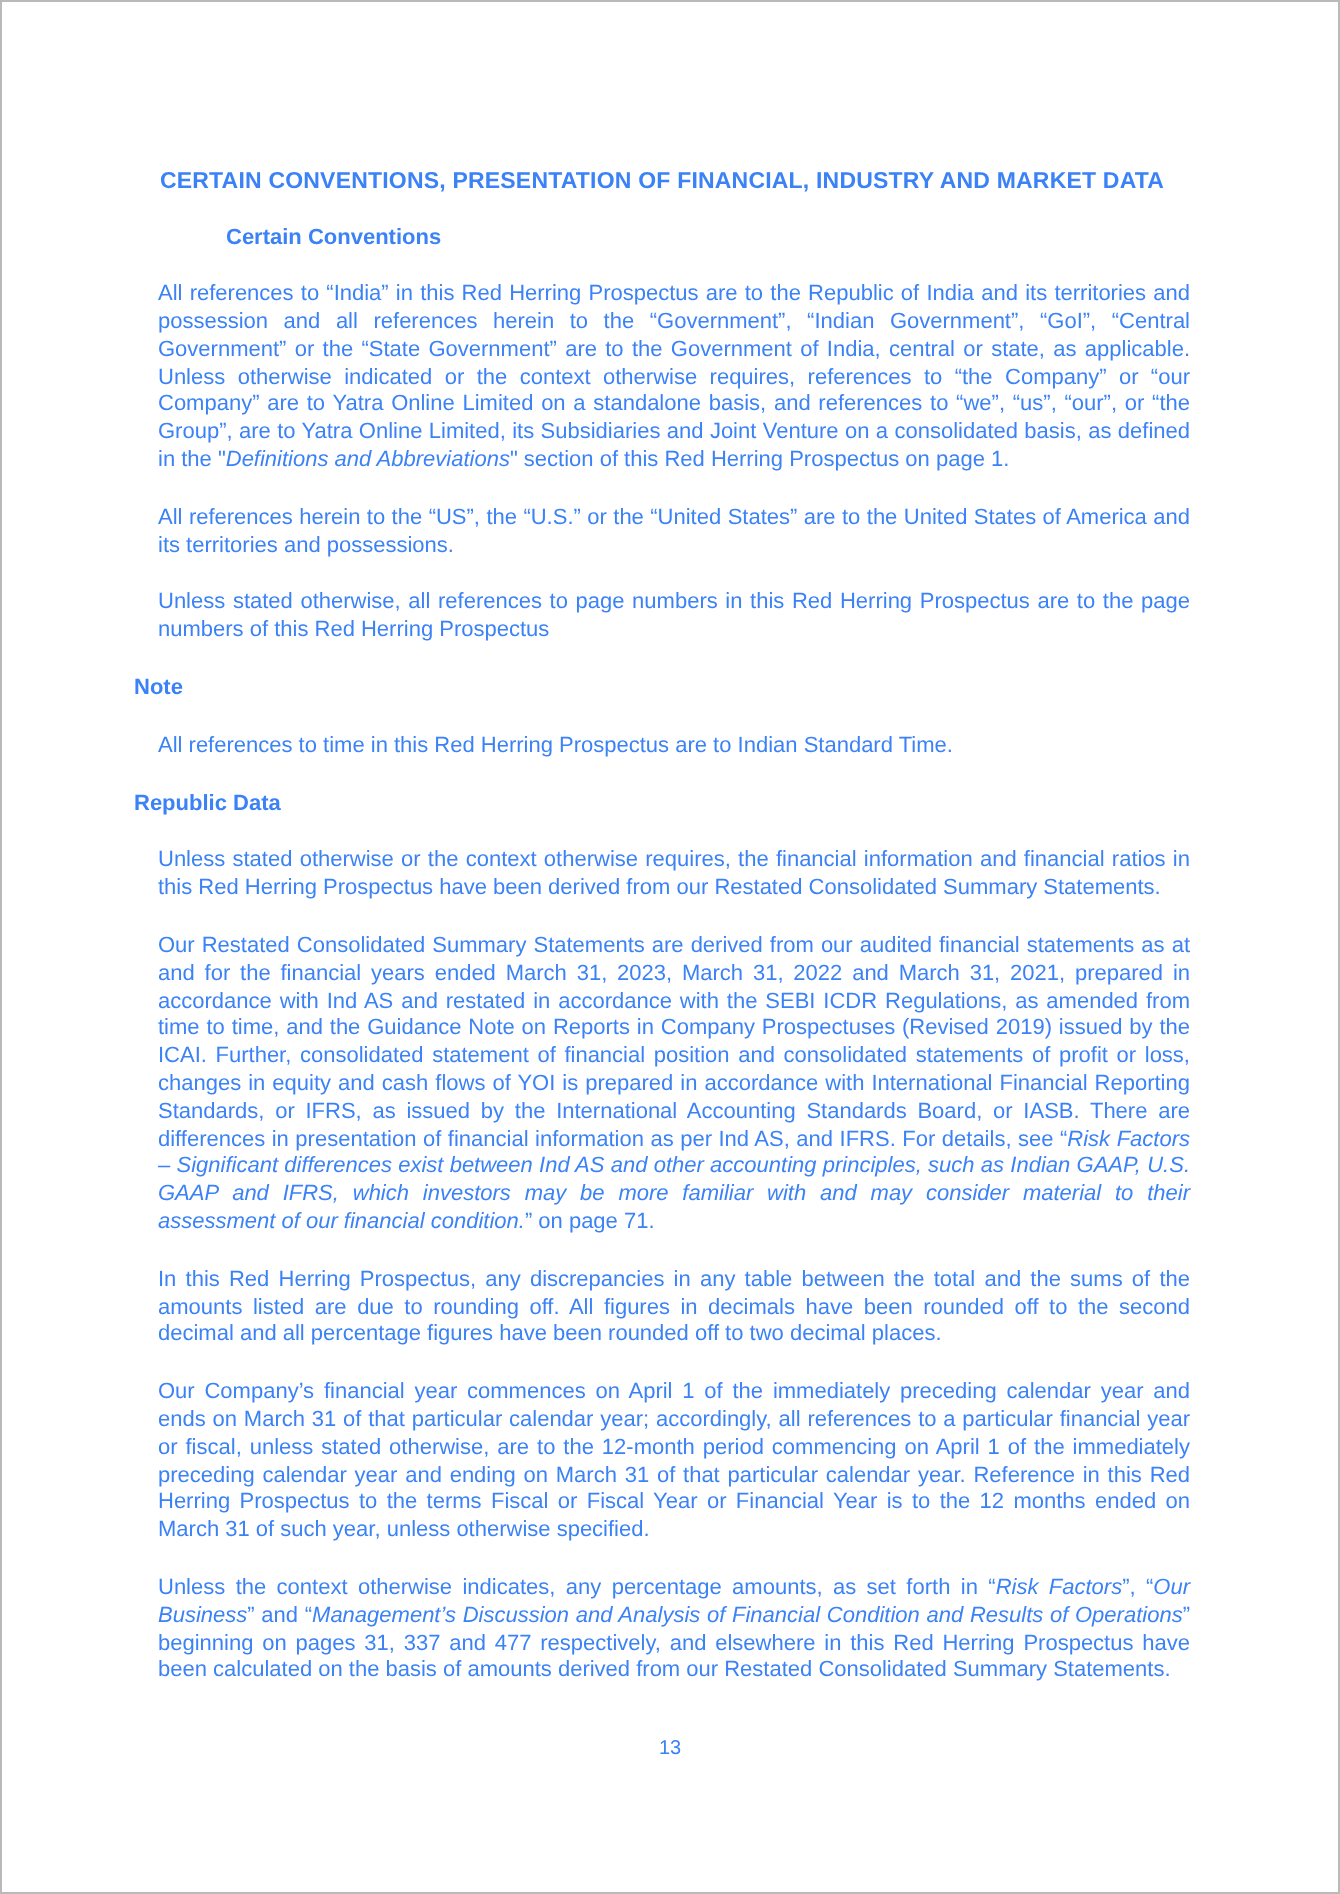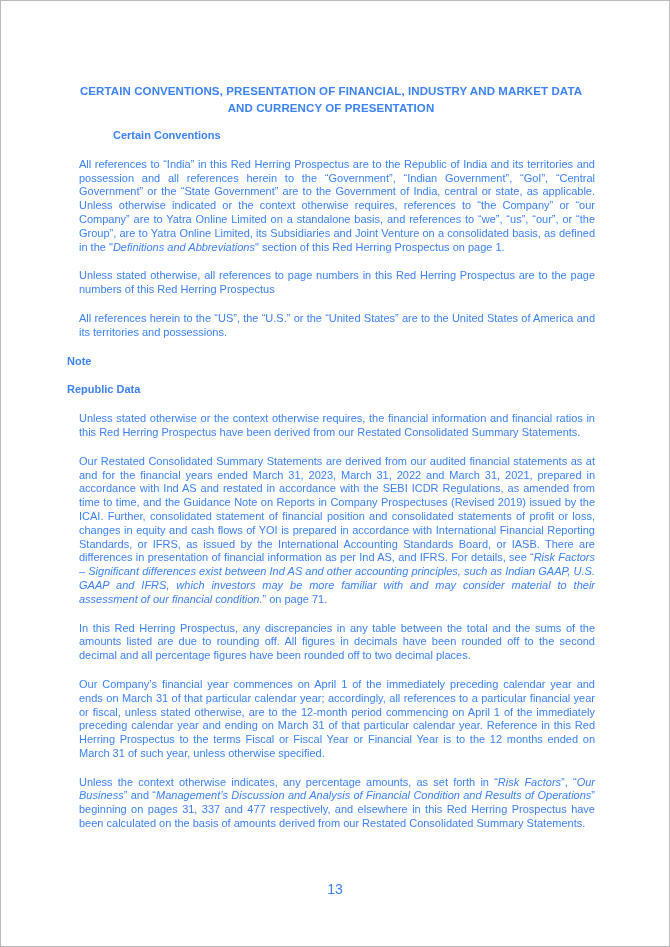--- a/index.html
+++ b/index.html
@@ -48,41 +48,41 @@
     text-align: justify;
     margin: 15px 0 0 12px;
   }
   .italic {
     font-style: italic;
   }
   .page-footer {
     position: absolute;
     left: 0;
     right: 0;
-    bottom: 51px;
+    bottom: 65px;
     text-align: center;
-    font-size: 14px;
+    font-size: 10px;
     line-height: 12px;
   }
 </style>
 </head>
 <body>
 
 <div class="page">
   <div class="content">
     <h1 class="doc-title">
       <div>CERTAIN CONVENTIONS, PRESENTATION OF FINANCIAL, INDUSTRY AND MARKET DATA</div>
-      <div>AND CURRENCY OF PRESENTATION</div>
     </h1>
     <div>
         <h2 class="section-heading">Certain Conventions</h2>
         <p class="doc-paragraph"><span>All references to “India” in this Red Herring Prospectus are to the Republic of India and its territories and possession and all references herein to the “Government”, “Indian Government”, “GoI”, “Central Government” or the “State Government” are to the Government of India, central or state, as applicable. Unless otherwise indicated or the context otherwise requires, references to “the Company” or “our Company” are to Yatra Online Limited on a standalone basis, and references to “we”, “us”, “our”, or “the Group”, are to Yatra Online Limited, its Subsidiaries and Joint Venture on a consolidated basis, as defined in the "</span><span class="italic">Definitions and Abbreviations</span><span>" section of this Red Herring Prospectus on page 1.</span></p>
+        <p class="doc-paragraph"><span>All references herein to the “US”, the “U.S.” or the “United States” are to the United States of America and its territories and possessions.</span></p>
         <p class="doc-paragraph"><span>Unless stated otherwise, all references to page numbers in this Red Herring Prospectus are to the page numbers of this Red Herring Prospectus</span></p>
-        <p class="doc-paragraph"><span>All references herein to the “US”, the “U.S.” or the “United States” are to the United States of America and its territories and possessions.</span></p>
         <h2 class="section-heading">Note</h2>
+        <p class="doc-paragraph"><span>All references to time in this Red Herring Prospectus are to Indian Standard Time.</span></p>
         <h2 class="section-heading">Republic Data</h2>
         <p class="doc-paragraph"><span>Unless stated otherwise or the context otherwise requires, the financial information and financial ratios in this Red Herring Prospectus have been derived from our Restated Consolidated Summary Statements.</span></p>
         <p class="doc-paragraph"><span>Our Restated Consolidated Summary Statements are derived from our audited financial statements as at and for the financial years ended March 31, 2023, March 31, 2022 and March 31, 2021, prepared in accordance with Ind AS and restated in accordance with the SEBI ICDR Regulations, as amended from time to time, and the Guidance Note on Reports in Company Prospectuses (Revised 2019) issued by the ICAI. Further, consolidated statement of financial position and consolidated statements of profit or loss, changes in equity and cash flows of YOI is prepared in accordance with International Financial Reporting Standards, or IFRS, as issued by the International Accounting Standards Board, or IASB. There are differences in presentation of financial information as per Ind AS, and IFRS. For details, see “</span><span class="italic">Risk Factors – Significant differences exist between Ind AS and other accounting principles, such as Indian GAAP, U.S. GAAP and IFRS, which investors may be more familiar with and may consider material to their assessment of our financial condition.</span><span>” on page 71.</span></p>
         <p class="doc-paragraph"><span>In this Red Herring Prospectus, any discrepancies in any table between the total and the sums of the amounts listed are due to rounding off. All figures in decimals have been rounded off to the second decimal and all percentage figures have been rounded off to two decimal places.</span></p>
         <p class="doc-paragraph"><span>Our Company’s financial year commences on April 1 of the immediately preceding calendar year and ends on March 31 of that particular calendar year; accordingly, all references to a particular financial year or fiscal, unless stated otherwise, are to the 12-month period commencing on April 1 of the immediately preceding calendar year and ending on March 31 of that particular calendar year. Reference in this Red Herring Prospectus to the terms Fiscal or Fiscal Year or Financial Year is to the 12 months ended on March 31 of such year, unless otherwise specified.</span></p>
         <p class="doc-paragraph"><span>Unless the context otherwise indicates, any percentage amounts, as set forth in “</span><span class="italic">Risk Factors</span><span>”, “</span><span class="italic">Our Business</span><span>” and “</span><span class="italic">Management’s Discussion and Analysis of Financial Condition and Results of Operations</span><span>” beginning on pages 31, 337 and 477 respectively, and elsewhere in this Red Herring Prospectus have been calculated on the basis of amounts derived from our Restated Consolidated Summary Statements.</span></p>
       </div>
   </div>
   <div class="page-footer">
     <span>13</span>

